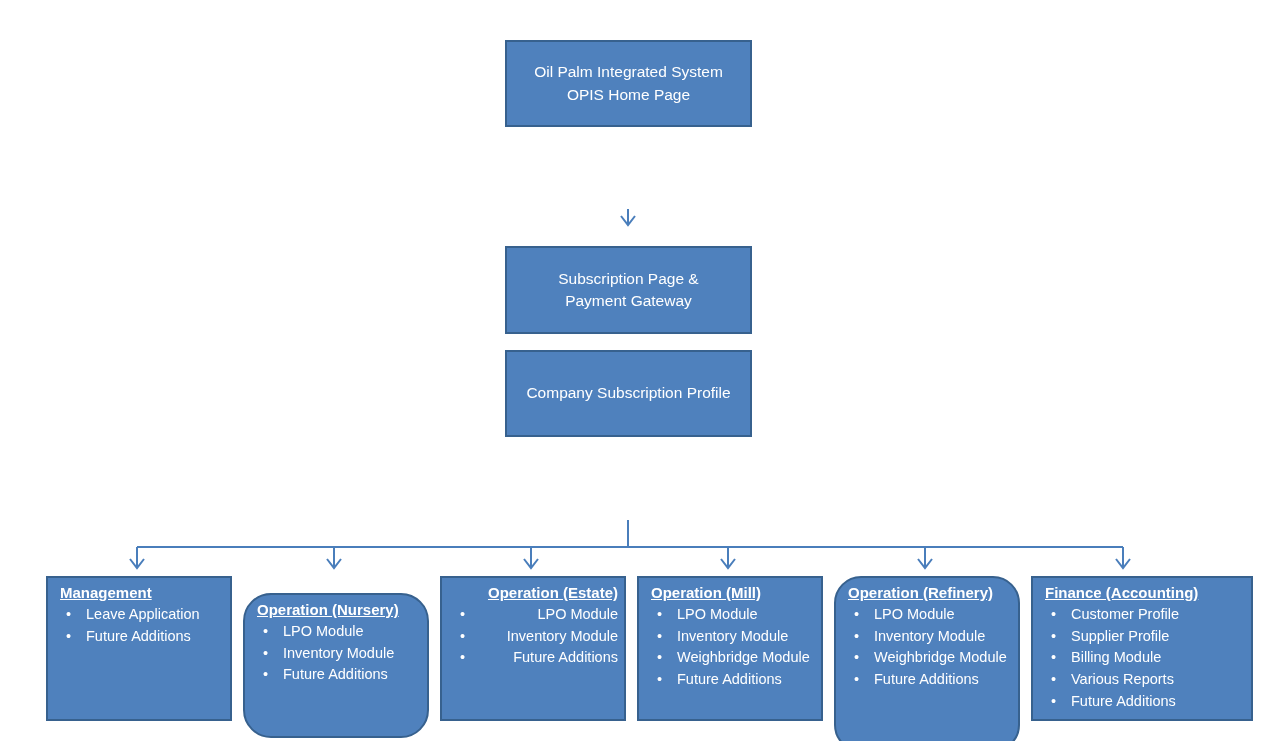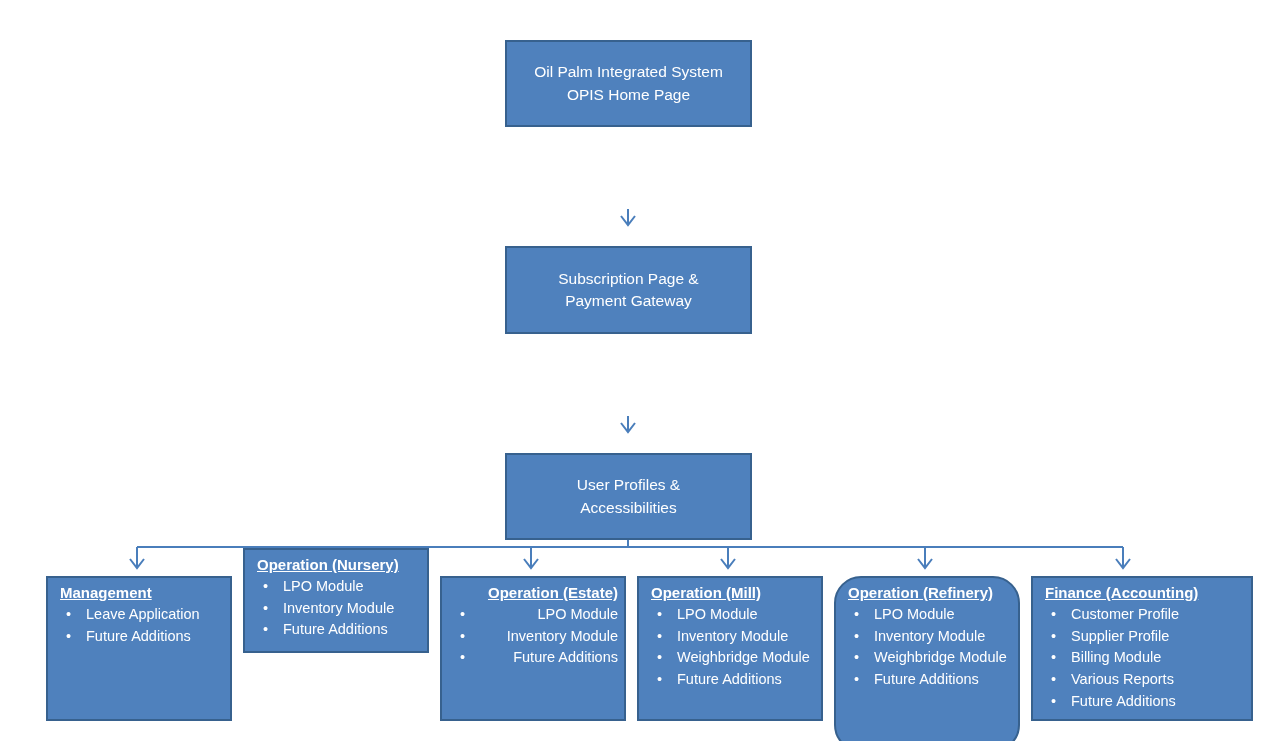--- a/index.html
+++ b/index.html
@@ -127,37 +127,36 @@
   </div>
 
 
   <div class="node node-top" style="left:505px; top:226px; width:247px; height:88px;align-items:center;">
     <span class="node-text">
       <span>Subscription Page &amp;</span><br>
       <span>Payment Gateway</span>
     </span>
   </div>
 
-
-  <div class="node node-top" style="left:505px; top:433px; width:247px; height:87px;">
+  <div class="node node-top" style="left:505px; top:330px; width:247px; height:87px;">
     <span class="node-text">
-      <span>User Profiles &amp;</span><br>
-      <span>Accessibilities</span>
+      <span>Company Subscription Profile</span>
     </span>
   </div>
+
 
   <div class="node node-branch" style="left:46px; top:576px; width:186px; height:145px;">
     <span class="branch-title">Management</span>
     <ul class="branch-list">
       <li><span class="bullet-dot">•</span><span>Leave Application</span></li>
       <li><span class="bullet-dot">•</span><span>Future Additions</span></li>
     </ul>
   </div>
 
-  <div class="node node-branch" style="left:243px; top:548px; width:186px; height:105px;">
+  <div class="node node-branch" style="left:243px; top:593px; width:186px; height:145px;border-radius:28px;">
     <span class="branch-title">Operation (Nursery)</span>
     <ul class="branch-list">
       <li><span class="bullet-dot">•</span><span>LPO Module</span></li>
       <li><span class="bullet-dot">•</span><span>Inventory Module</span></li>
       <li><span class="bullet-dot">•</span><span>Future Additions</span></li>
     </ul>
   </div>
 
   <div class="node node-branch" style="left:440px; top:576px; width:186px; height:145px;text-align:right;">
     <span class="branch-title">Operation (Estate)</span>

